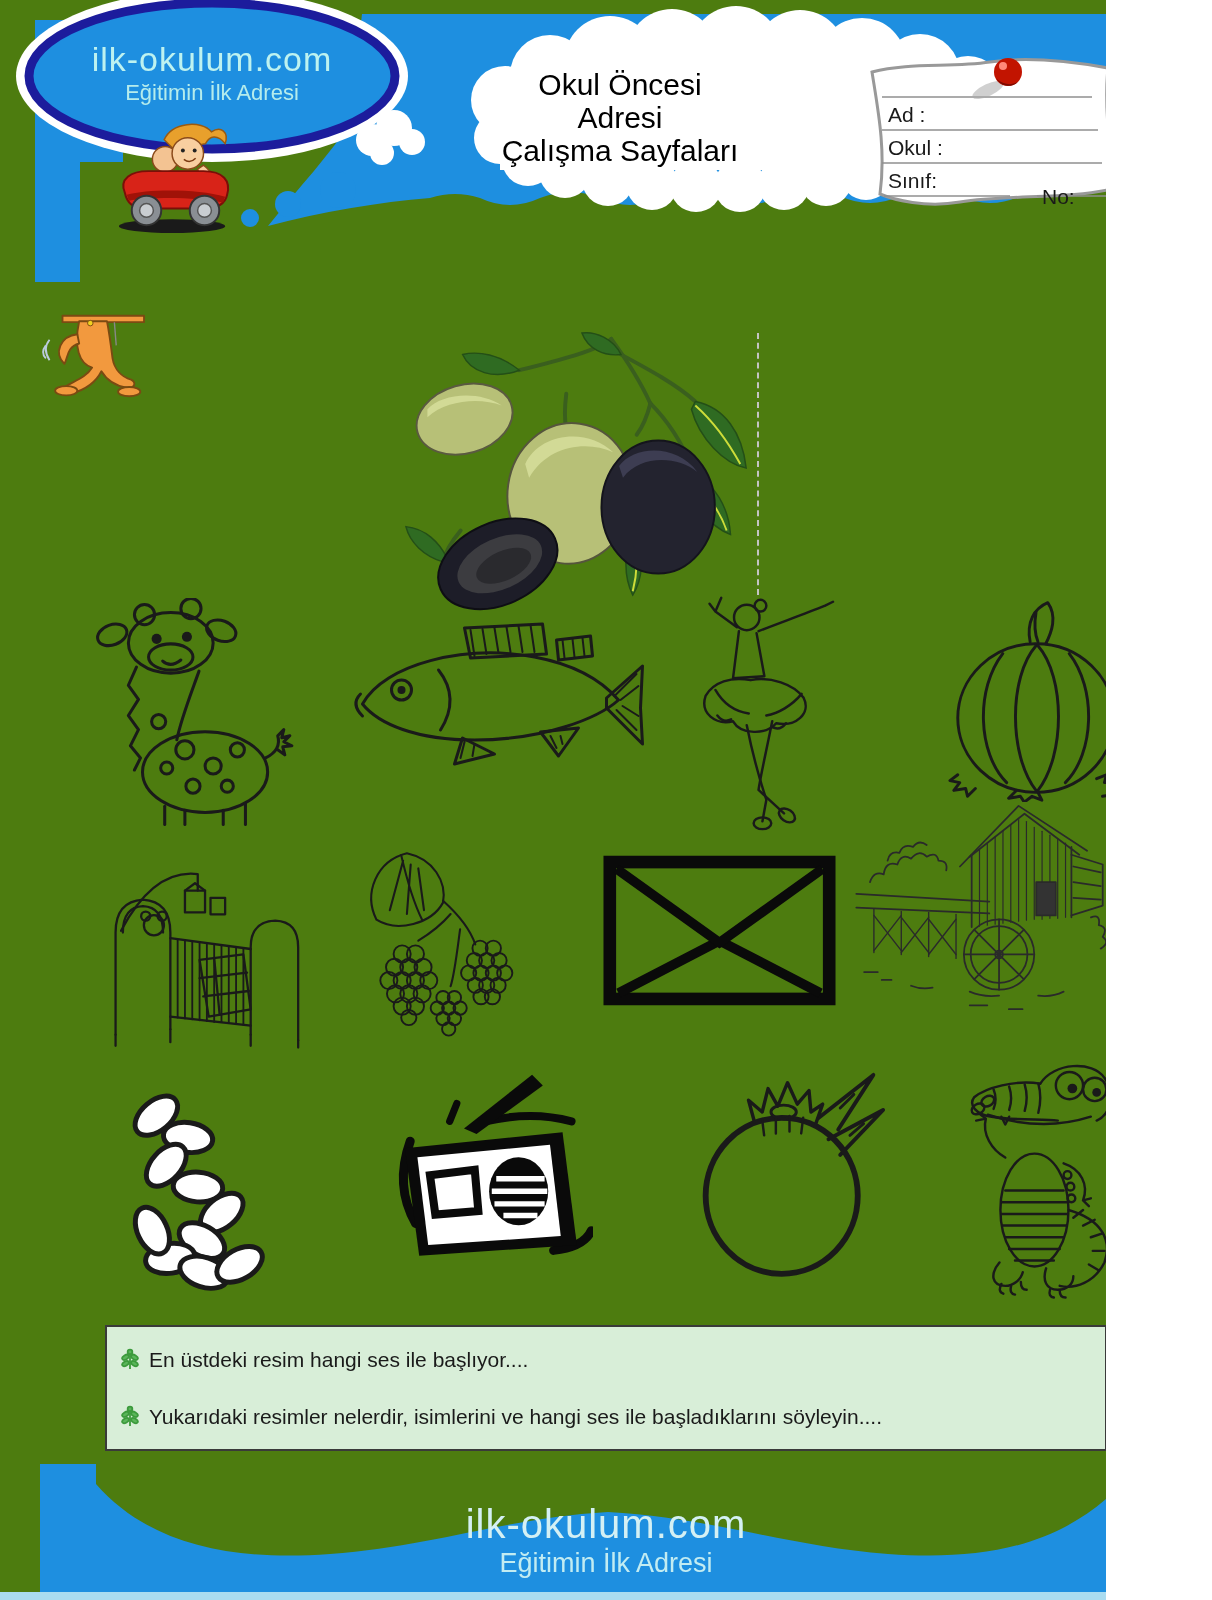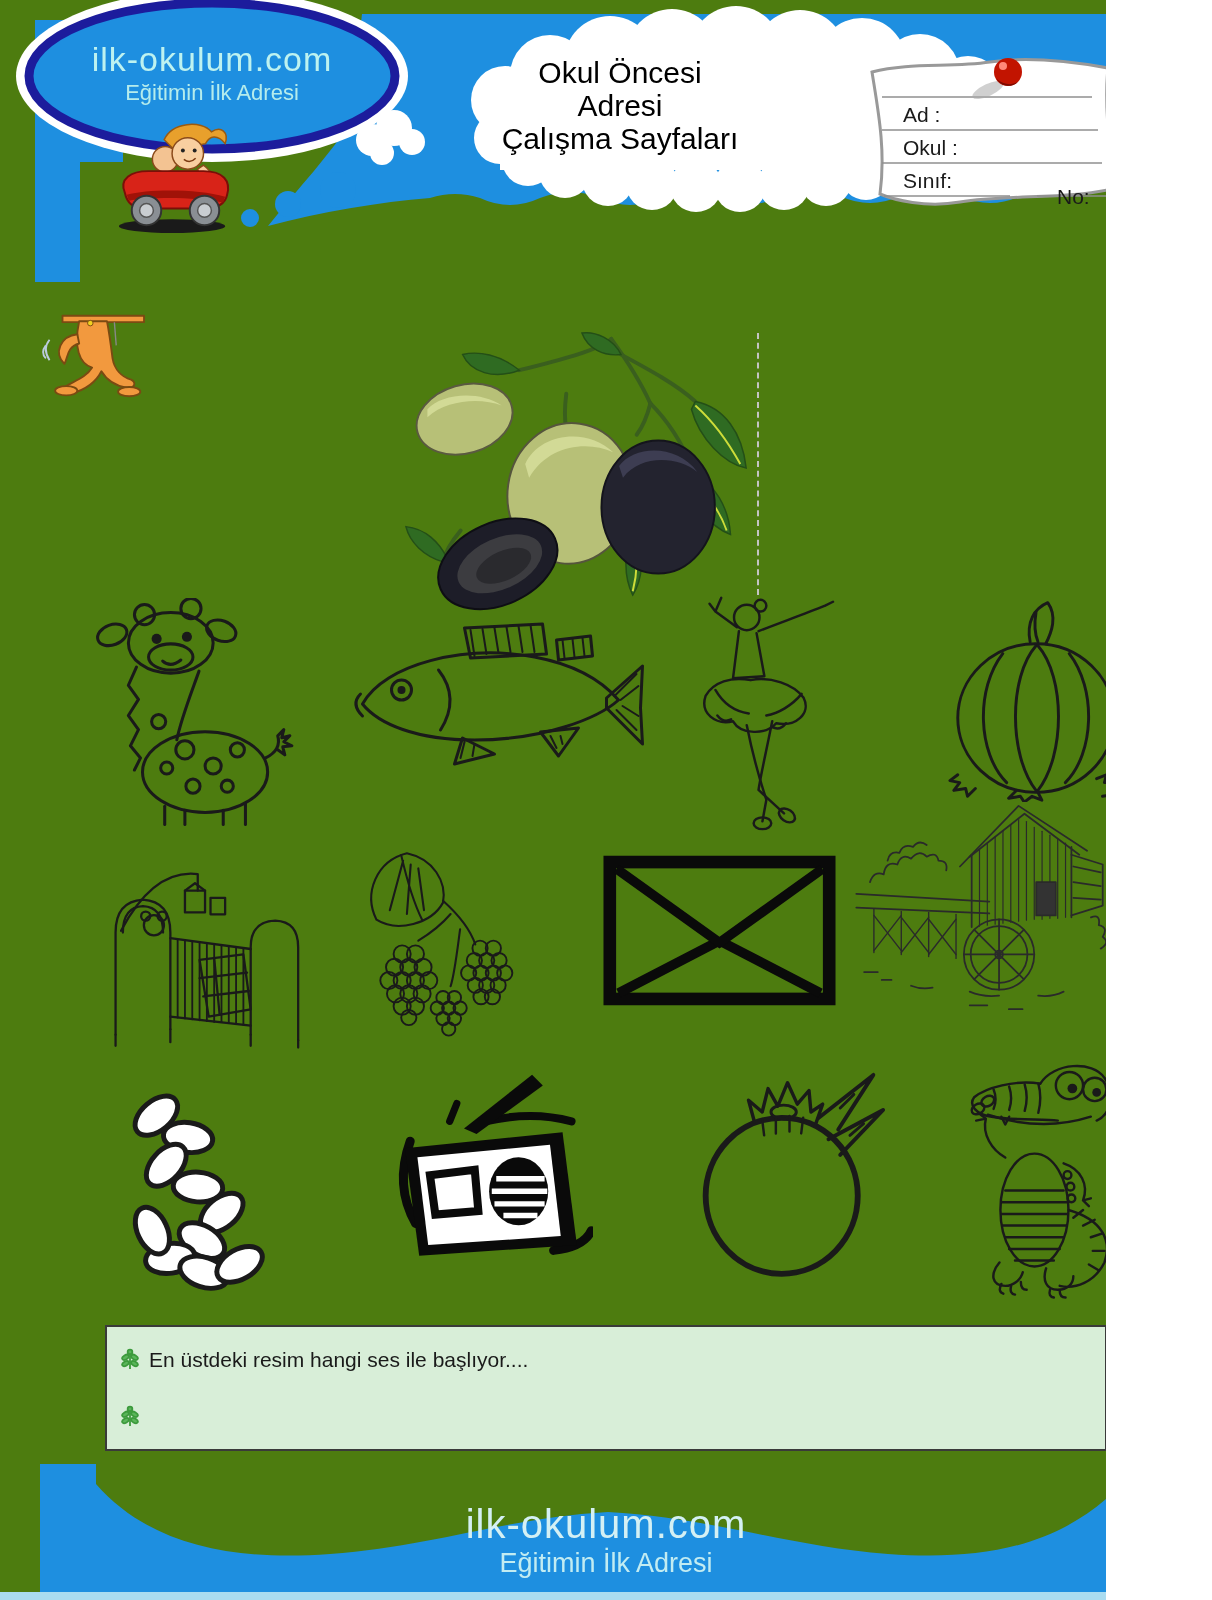--- a/index.html
+++ b/index.html
@@ -2,22 +2,22 @@
 <html><head>
 <meta charset="utf-8">
 <style>
   html,body{margin:0;padding:0;background:#fff;}
   #page{position:relative;width:1106px;height:1600px;background:#4d7c0f;overflow:hidden;
         font-family:"Liberation Sans", sans-serif;}
   .abs{position:absolute;}
   .pic svg{width:100%;height:100%;display:block;}
   .logo-title{color:#bdf2f0;font-size:34px;text-align:center;letter-spacing:1px;}
   .logo-sub{color:#b5ecec;font-size:22px;text-align:center;}
-  .cloud-text{color:#000;font-size:30px;line-height:33px;text-align:center;}
-  .card-label{color:#1a1a1a;font-size:21px;margin-left:15px;}
+  .cloud-text{color:#000;font-size:30px;line-height:33px;text-align:center;margin-top:12px;}
+  .card-label{color:#1a1a1a;font-size:21px;}
   .instr-box{background:#d8eed8;border:2px solid #3a3a3a;box-sizing:border-box;
              display:flex;flex-direction:column;justify-content:space-around;padding:4px 14px;}
   .instr-row{display:flex;align-items:center;gap:10px;color:#1a1a1a;font-size:21px;text-align:right;}
   .footer-title{color:#d4f0f4;font-size:40px;text-align:center;letter-spacing:1px;}
   .footer-sub{color:#c2ecf2;font-size:27px;text-align:center;}
   .dash-sep{border-left:2px dashed #c4c4c4;width:0;}
   .dot-sep{border-left:2px dotted #bbb;width:0;}
 </style>
 </head>
 <body>
@@ -544,20 +544,21 @@
       <svg width="18" height="26" viewBox="0 0 20 26">
         <g stroke="#3c9a3c" stroke-width="2" fill="#5ab55a">
           <line x1="10" y1="4" x2="10" y2="23"></line>
           <ellipse cx="5" cy="10" rx="4" ry="2.4" transform="rotate(-30 5 10)"></ellipse>
           <ellipse cx="15" cy="10" rx="4" ry="2.4" transform="rotate(30 15 10)"></ellipse>
           <ellipse cx="5" cy="17" rx="4" ry="2.4" transform="rotate(-30 5 17)"></ellipse>
           <ellipse cx="15" cy="17" rx="4" ry="2.4" transform="rotate(30 15 17)"></ellipse>
           <circle cx="10" cy="4" r="2.6"></circle>
         </g>
       </svg>
+      <span>Yukarıdaki resimler nelerdir, isimlerini ve hangi ses ile başladıklarını söyleyin....</span>
     </div>
   </div>
 
   <svg class="abs" style="left:0;top:1458px" width="1212" height="136" viewBox="0 0 1212 136">
     <path fill="#1e8fe0" d="M40,136 V6 H96 V26 C150,88 235,103 330,96 C435,88 505,60 608,54
       C715,60 785,88 888,96 C985,103 1062,88 1122,26 V6 H1180 V136 Z"></path>
   </svg>
   <div class="abs" style="left:0;top:1592px;width:1212px;height:8px;background:#aadcf0;"></div>
   <div class="abs footer-title" style="left:0;top:1502px;width:1212px;">ilk-okulum.com</div>
   <div class="abs footer-sub" style="left:0;top:1548px;width:1212px;">Eğitimin İlk Adresi</div>

